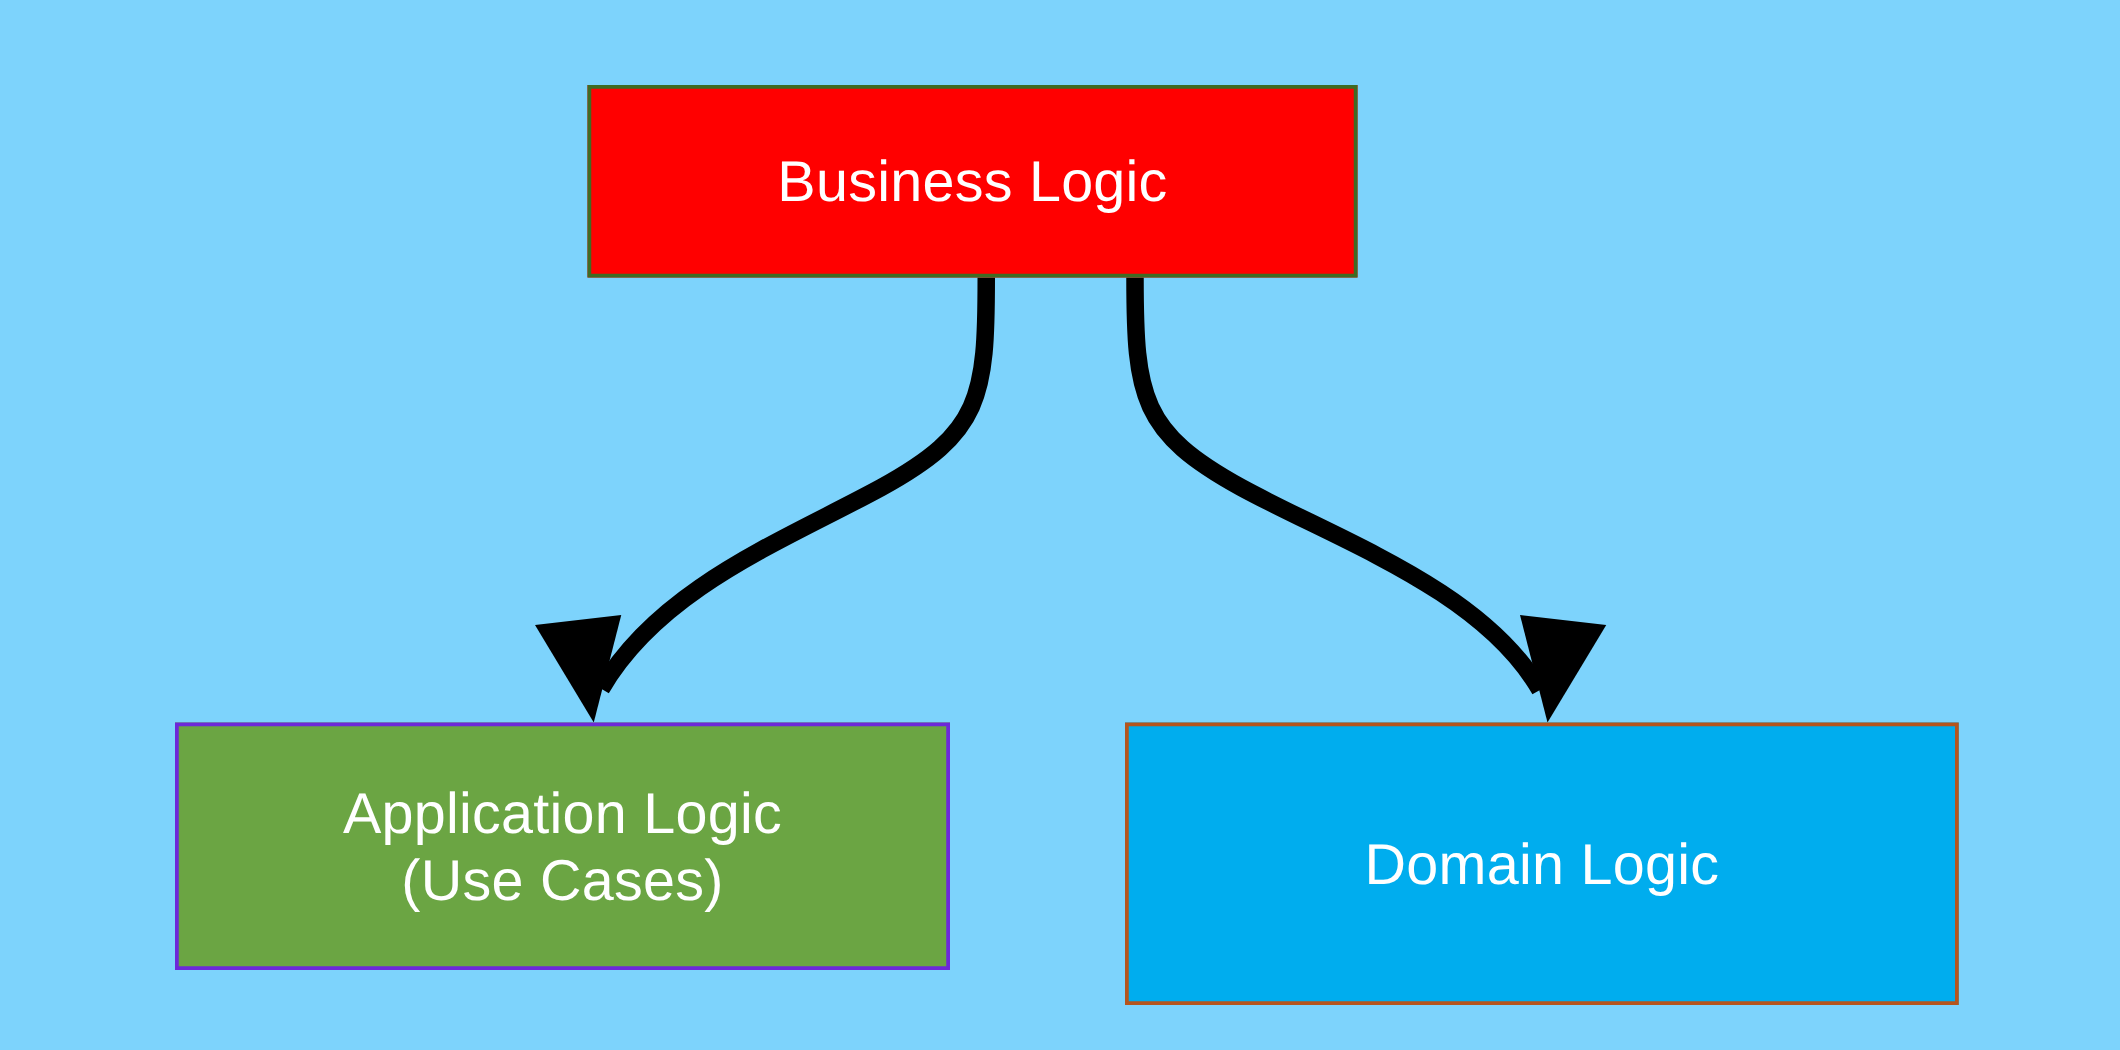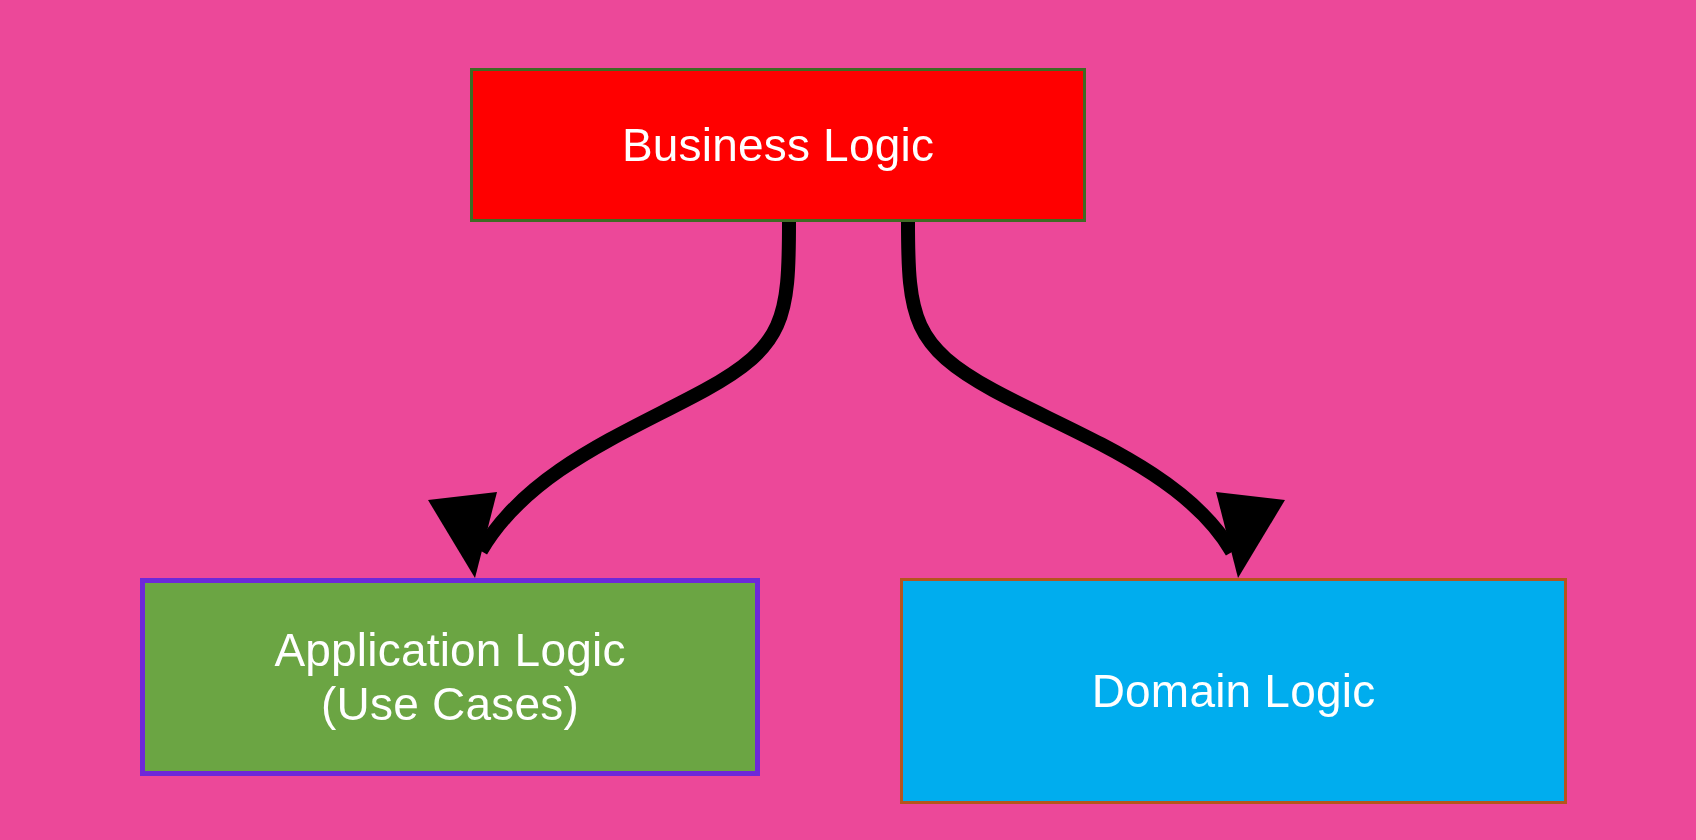--- a/index.html
+++ b/index.html
@@ -7,21 +7,21 @@
     padding: 0;
     background: #ffffff;
   }
   body {
     font-family: "Liberation Sans", sans-serif;
   }
   #canvas {
     position: relative;
     width: 1696px;
     height: 840px;
-    background: #ec4899;
+    background: #7dd3fc;
     overflow: hidden;
   }
   .node {
     position: absolute;
     box-sizing: border-box;
     display: flex;
     align-items: center;
     justify-content: center;
     text-align: center;
     color: #ffffff;
@@ -39,21 +39,21 @@
     background: #FF0000;
     border: 3px solid #3E6B23;
     font-size: 46px;
   }
   #node-application-logic {
     left: 140px;
     top: 578px;
     width: 620px;
     height: 198px;
     background: #6BA543;
-    border: 5px solid #6d28d9;
+    border: 3px solid #6d28d9;
     font-size: 46px;
   }
   #node-domain-logic {
     left: 900px;
     top: 578px;
     width: 667px;
     height: 226px;
     background: #00ADEE;
     border: 3px solid #B5551D;
     font-size: 46px;

